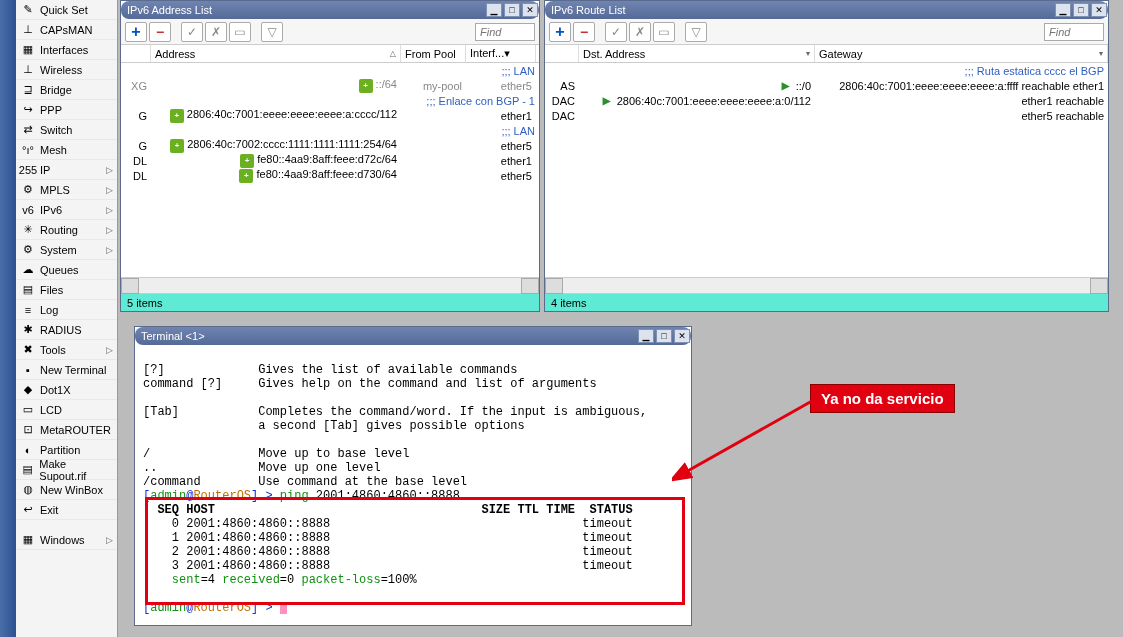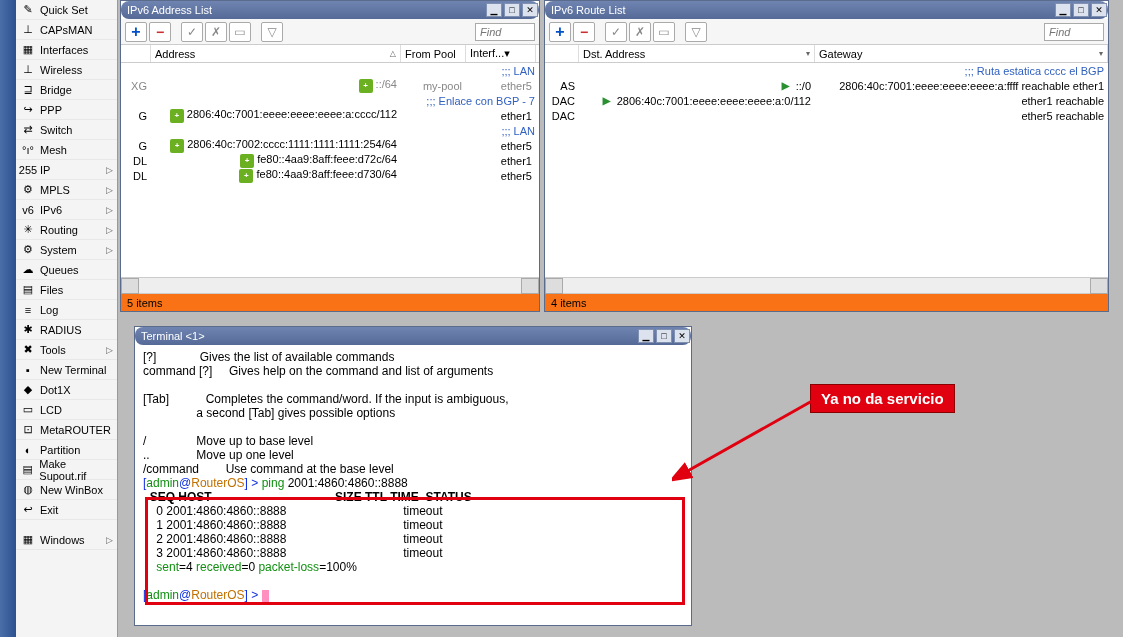--- a/index.html
+++ b/index.html
@@ -36,28 +36,28 @@
 .thead { display: flex; background: #fff; border-bottom: 1px solid #ccc; height: 18px; }
 .th { border-right: 1px solid #ddd; padding: 2px 4px; font-size: 11px; display: flex; align-items: center; background: #fff; position: relative; }
 .th .sort { margin-left: auto; font-size: 8px; color: #666; }
 .tbody { flex: 1; overflow: hidden; background: #fff; }
 .row { display: flex; height: 15px; align-items: center; font-size: 11px; text-align: right; }
 .row.comment { color: #3060c0; font-style: normal; }
 .cell { padding: 0 4px; overflow: hidden; white-space: nowrap; }
 .flag-icon { width: 14px; height: 14px; display: inline-flex; align-items: center; justify-content: center; font-size: 10px; }
 .flag-plus { color: #6ab020; font-weight: bold; background:#6ab020; color:#fff; border-radius:2px; font-size:8px; padding:0 1px;}
 .flag-green { color: #2a9030; font-weight:bold; }
-.footer { height: 18px; border-top: 1px solid #ccc; padding: 2px 6px; font-size: 11px; background: #f97316; display:flex; align-items:center; }
+.footer { height: 18px; border-top: 1px solid #ccc; padding: 2px 6px; font-size: 11px; background: #5eead4; display:flex; align-items:center; }
 .scrollbar-h { height: 16px; background: #eee; border-top: 1px solid #ccc; position: relative; }
 .scrollbar-h::before, .scrollbar-h::after { content: ''; position: absolute; width: 16px; height: 14px; top: 0; background: #ddd; border: 1px solid #aaa; }
 .scrollbar-h::before { left: 0; }
 .scrollbar-h::after { right: 0; }
 
 
-.terminal-body { flex: 1; background: #fff; font-family: Liberation Sans, sans-serif; font-size: 12px; padding: 5px 8px; line-height: 14px; white-space: pre; overflow: hidden; color: #000; }
+.terminal-body { flex: 1; background: #fff; font-family: Liberation Mono, monospace; font-size: 12px; padding: 18px 8px; line-height: 14px; white-space: pre; overflow: hidden; color: #000; }
 .t-blue { color: #1030e0; }
 .t-green { color: #109010; }
 .t-orange { color: #c07000; }
 .t-bold { font-weight: bold; }
 .cursor { background: #ff90c0; width: 7px; display: inline-block; height: 12px; vertical-align: middle; }
 .redbox { position: absolute; border: 3px solid #e00010; pointer-events: none; }
 
 
 .callout { position: absolute; background: #e00010; color: #fff; font-weight: bold; font-size: 15px; padding: 5px 10px; border: 1px solid #800; }
 .arrow-svg { position: absolute; pointer-events: none; }
@@ -223,21 +223,21 @@
           <div class="cell" style="flex:1">;;; LAN</div>
         </div>
         <div class="row">
           <div class="cell" style="width:30px;color:#888">XG</div>
           <div class="cell" style="width:250px;color:#888"><span class="flag-icon flag-plus">+</span> ::/64</div>
           <div class="cell" style="width:65px;color:#888">my-pool</div>
           <div class="cell" style="width:70px;color:#888">ether5</div>
         </div>
         <div class="row comment">
           <div class="cell" style="width:30px"></div>
-          <div class="cell" style="flex:1">;;; Enlace con BGP - 7</div>
+          <div class="cell" style="flex:1">;;; Enlace con BGP - 1</div>
         </div>
         <div class="row">
           <div class="cell" style="width:30px;color:#000">G</div>
           <div class="cell" style="width:250px;color:#000"><span class="flag-icon flag-plus">+</span> 2806:40c:7001:eeee:eeee:eeee:a:cccc/112</div>
           <div class="cell" style="width:65px;color:#000"></div>
           <div class="cell" style="width:70px;color:#000">ether1</div>
         </div>
         <div class="row comment">
           <div class="cell" style="width:30px"></div>
           <div class="cell" style="flex:1">;;; LAN</div>

